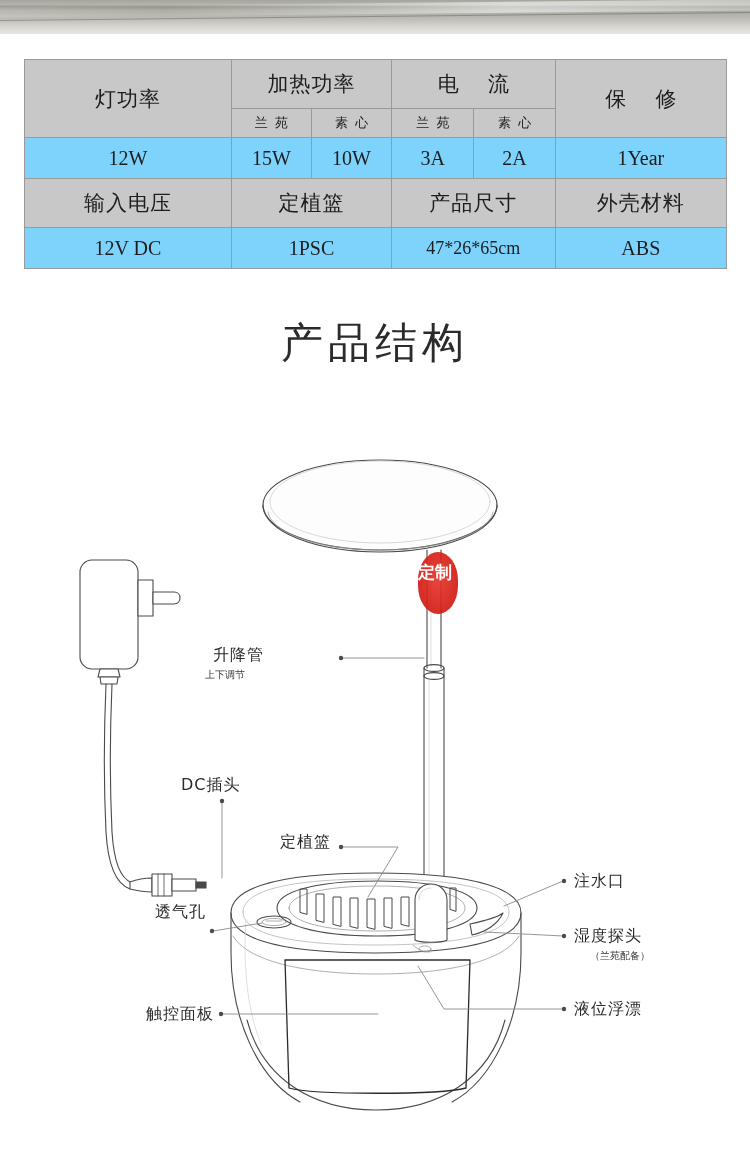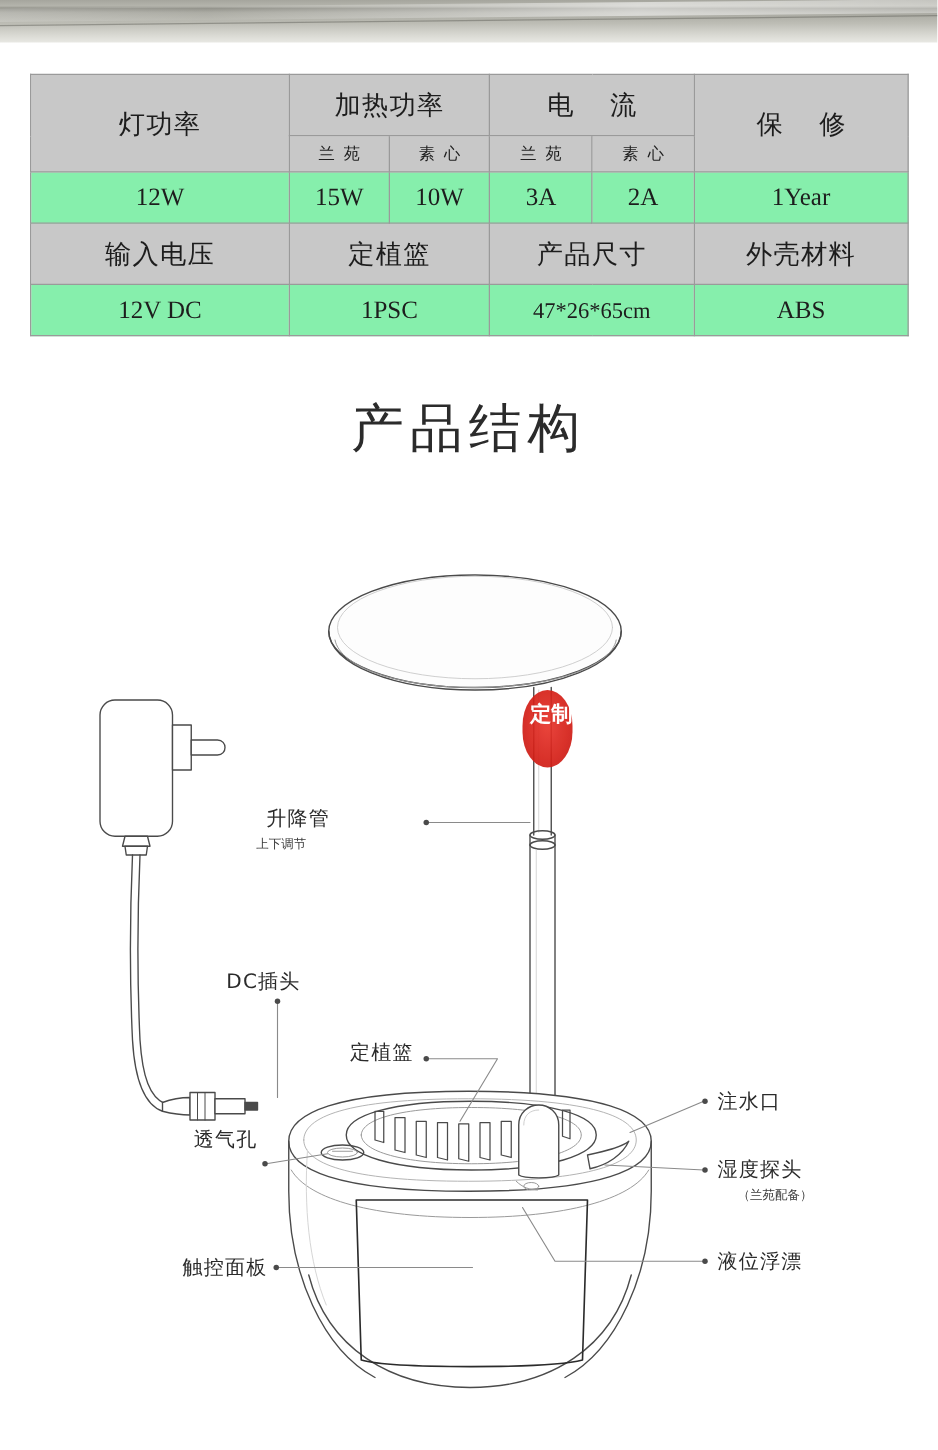--- a/index.html
+++ b/index.html
@@ -64,21 +64,21 @@
   #spec-table td {
     border: 1px solid #9a9a9a;
     text-align: center;
     vertical-align: middle;
     color: #1d1d1d;
   }
   #spec-table td.hdr {
     background: #c8c8c8;
   }
   #spec-table td.val {
-    background: #86efac;
+    background: #7dd3fc;
   }
   .h-big   { font-size: 21px; letter-spacing: 1px; height: 46px; }
   .h-big.wide { letter-spacing: 12px; text-indent: 12px; }
   .h-sub   { font-size: 13px; letter-spacing: 2px; text-indent: 2px; height: 26px; }
   .v-cell  { font-size: 20px; height: 38px; }
   .v-cell.small { font-size: 18px; }
 
   
   #section-title {
     position: absolute;
@@ -142,21 +142,21 @@
   #wm-seal {
     position: absolute;
     left: 107px; top: 0px;
     width: 40px; height: 62px;
     border-radius: 50% / 46%;
     background: radial-gradient(ellipse at 50% 45%, #e8352c 0%, #d41f17 62%, #bf1710 100%);
     color: #ffffff;
     font-size: 17px;
     font-weight: bold;
     line-height: 19px;
-    text-align: right;
+    text-align: left;
     padding-top: 11px;
     box-sizing: border-box;
     opacity: 0.92;
     font-family: "DejaVu Sans", "Liberation Sans", sans-serif;
   }
 </style>
 </head>
 <body>
 
 <div id="photo-strip">

